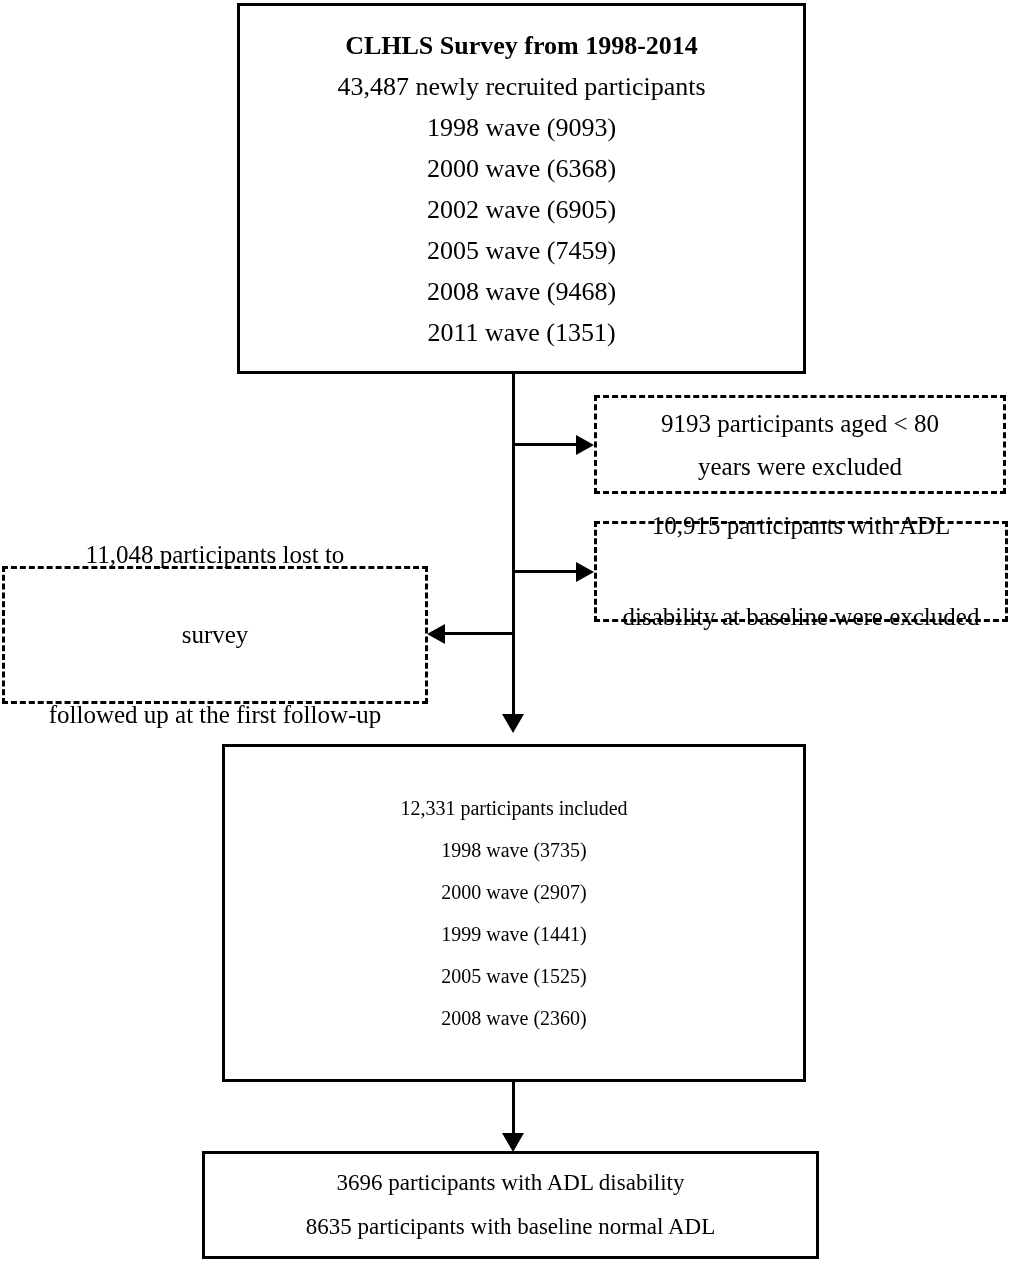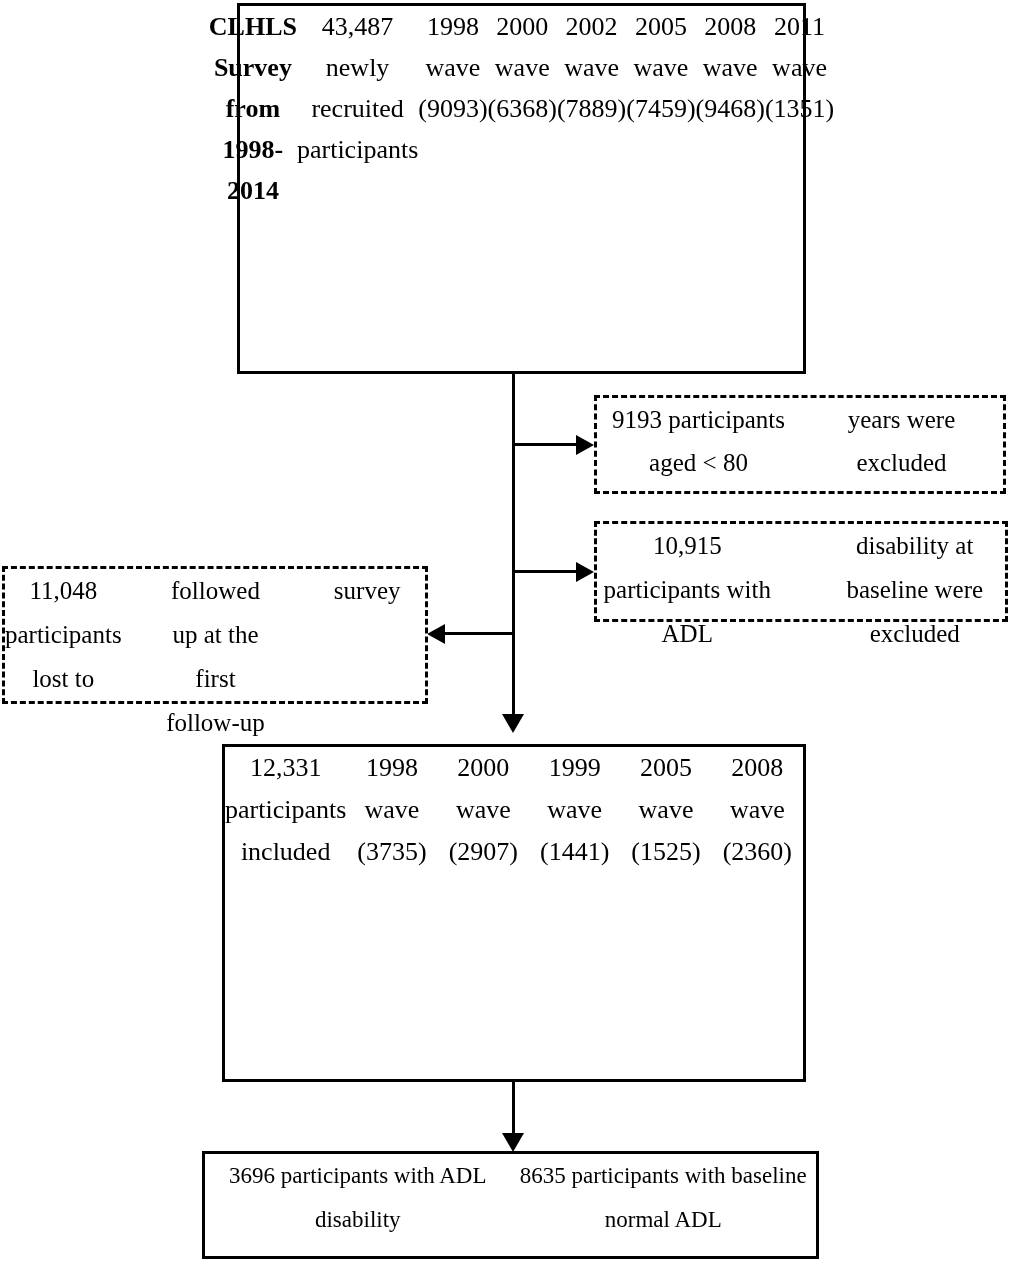--- a/index.html
+++ b/index.html
@@ -15,22 +15,22 @@
     background: #ffffff;
     font-family: "Liberation Serif", "DejaVu Serif", serif;
     color: #000000;
     overflow: hidden;
   }
   .flow-box {
     position: absolute;
     box-sizing: border-box;
     background: #ffffff;
     display: flex;
-    flex-direction: row;
-    align-items: flex-start;
+    flex-direction: column;
+    align-items: flex-end;
     justify-content: center;
     text-align: center;
   }
   .solid-box {
     border: 3px solid #000000;
   }
   .dashed-box {
     border: 3px dashed #000000;
   }
   .line {
@@ -79,21 +79,21 @@
 </head>
 <body>
 
 <div id="canvas">
 
   <div class="flow-box solid-box" style="left:237px; top:3px; width:569px; height:371px; font-size:26px; line-height:41px;">
     <span class="line-text box-title">CLHLS Survey from 1998-2014</span>
     <span class="line-text">43,487 newly recruited participants</span>
     <span class="line-text">1998 wave (9093)</span>
     <span class="line-text">2000 wave (6368)</span>
-    <span class="line-text">2002 wave (7889)</span>
+    <span class="line-text">2002 wave (6905)</span>
     <span class="line-text">2005 wave (7459)</span>
     <span class="line-text">2008 wave (9468)</span>
     <span class="line-text">2011 wave (1351)</span>
   </div>
 
   <div class="line v-line" style="left:512px; top:374px; height:340px;"></div>
   <div class="arrow-head arrow-down" style="left:502px; top:714px;"></div>
 
   <div class="line h-line" style="left:512px; top:443px; width:66px;"></div>
   <div class="arrow-head arrow-right" style="left:576px; top:435px;"></div>
@@ -109,25 +109,25 @@
   <div class="flow-box dashed-box" style="left:594px; top:521px; width:414px; height:101px; font-size:25px; line-height:44px;gap:47px;">
     <span class="line-text">10,915 participants with ADL</span>
     <span class="line-text">disability at baseline were excluded</span>
   </div>
 
   <div class="line h-line" style="left:445px; top:632px; width:68px;"></div>
   <div class="arrow-head arrow-left" style="left:427px; top:624px;"></div>
 
   <div class="flow-box dashed-box" style="left:2px; top:566px; width:426px; height:138px; font-size:25px; line-height:44px;gap:36px;">
     <span class="line-text">11,048 participants lost to</span>
+    <span class="line-text">survey</span>
     <span class="line-text">followed up at the first follow-up</span>
-    <span class="line-text">survey</span>
   </div>
 
-  <div class="flow-box solid-box" style="left:222px; top:744px; width:584px; height:338px; font-size:26px; line-height:42px;">
+  <div class="flow-box solid-box" style="left:222px; top:744px; width:584px; height:338px; font-size:20px; line-height:42px;">
     <span class="line-text">12,331 participants included</span>
     <span class="line-text">1998 wave (3735)</span>
     <span class="line-text">2000 wave (2907)</span>
     <span class="line-text">1999 wave (1441)</span>
     <span class="line-text">2005 wave (1525)</span>
     <span class="line-text">2008 wave (2360)</span>
   </div>
 
   <div class="line v-line" style="left:512px; top:1082px; height:52px;"></div>
   <div class="arrow-head arrow-down" style="left:502px; top:1133px;"></div>

